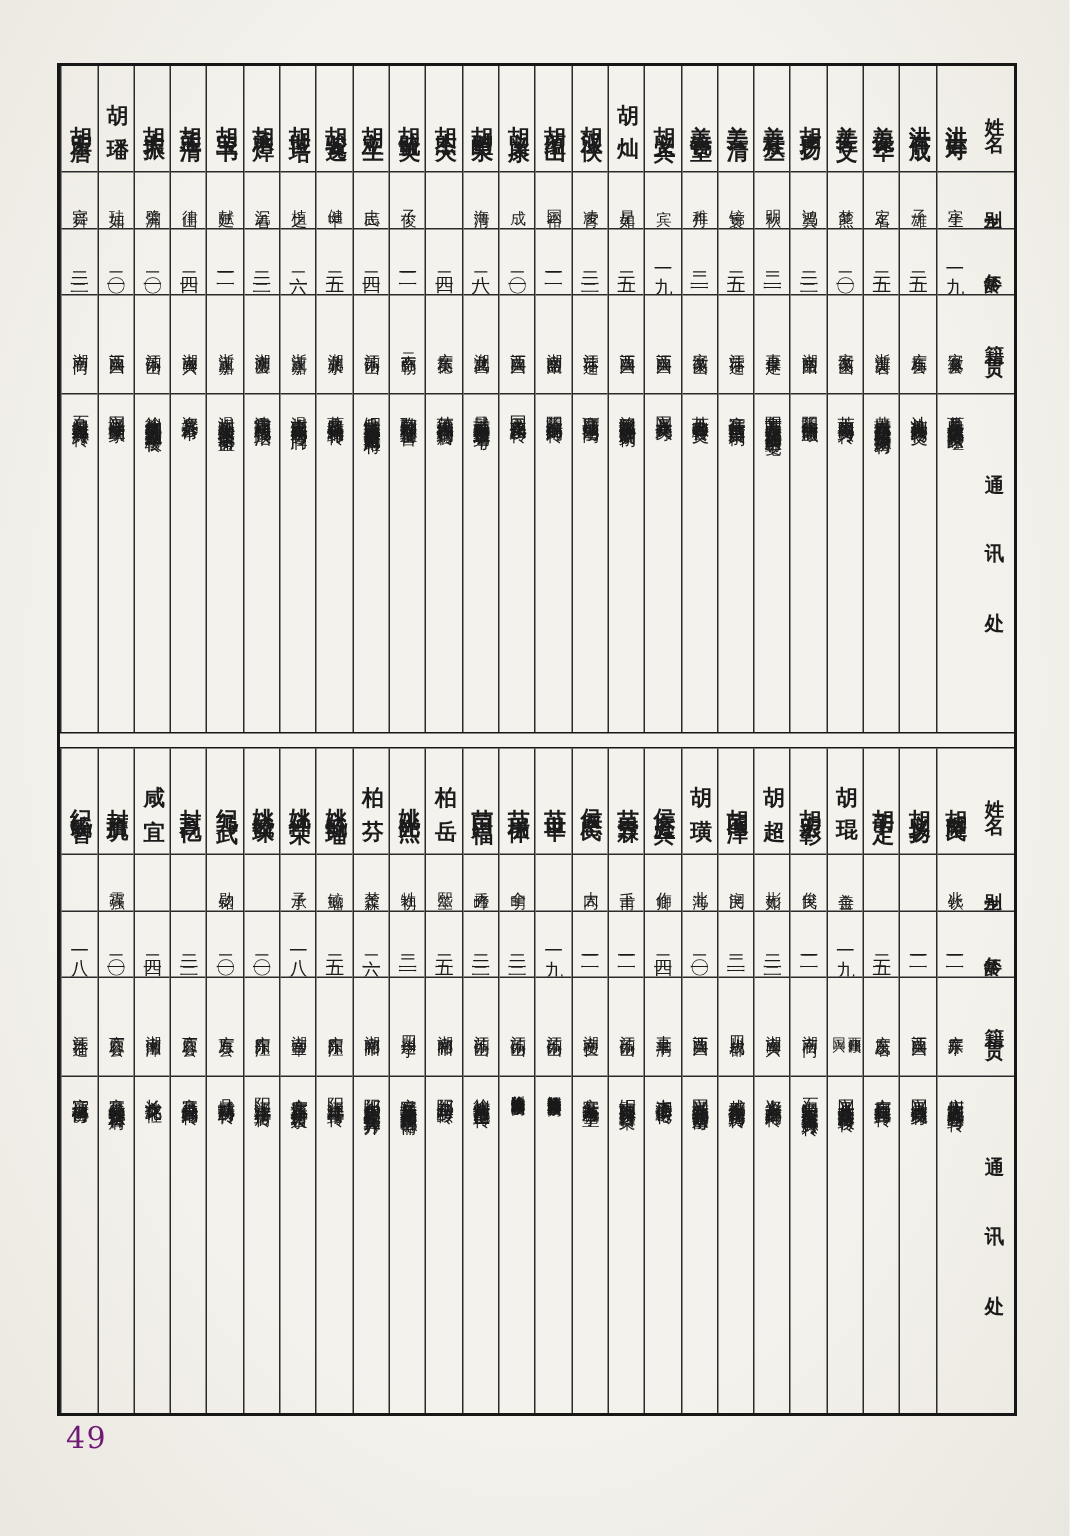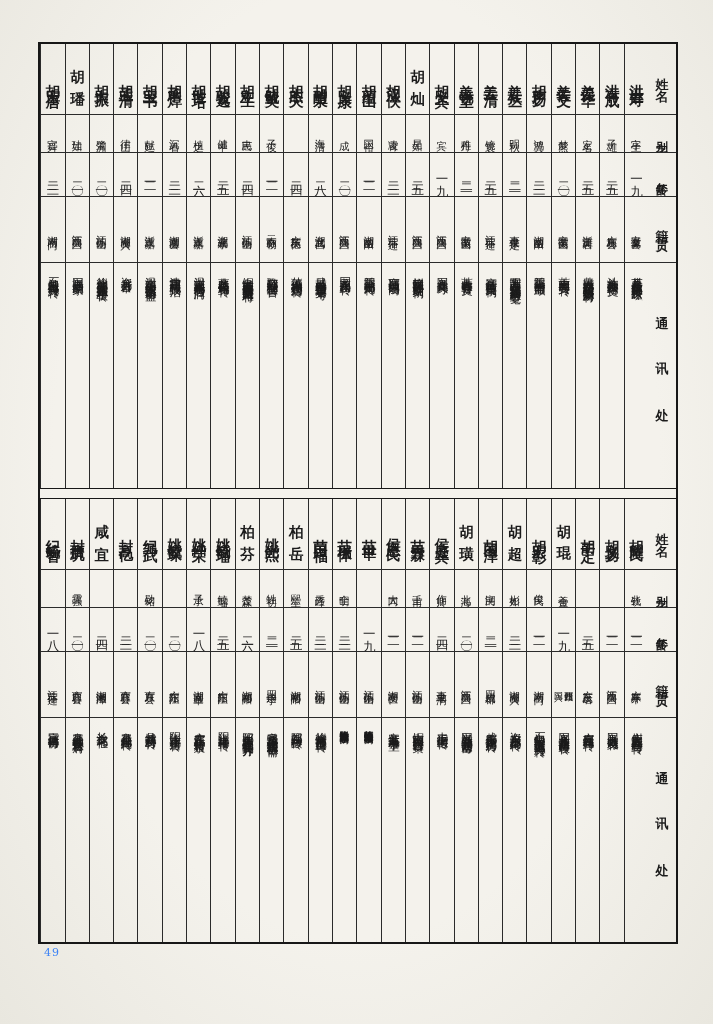--- a/index.html
+++ b/index.html
@@ -47,21 +47,21 @@
   
   .hdr .cell span{font-weight:700;font-size:13px;}
   .hdr .cell.name span{letter-spacing:0.85em;}
   .hdr .cell.zi span{font-size:12px;letter-spacing:0.2em;}
   .hdr .cell.age span{font-size:12px;letter-spacing:0.2em;}
   .hdr .cell.origin span{letter-spacing:0.7em;}
   .hdr .cell.addr{align-items:center;padding-top:0;}
   .hdr .cell.addr span{font-size:13px;letter-spacing:3.6em;}
   .pagenum{
     position:absolute;left:44px;top:946px;font-family:"DejaVu Serif",serif;
-    font-size:11px;color:#3b82f6;letter-spacing:1px;
+    font-size:20px;color:#701a75;letter-spacing:1px;
   }
 </style>
 </head>
 <body>
 
 <div class="frame">
 
   <div class="section">
     <div class="col hdr">
       <div class="cell name">

